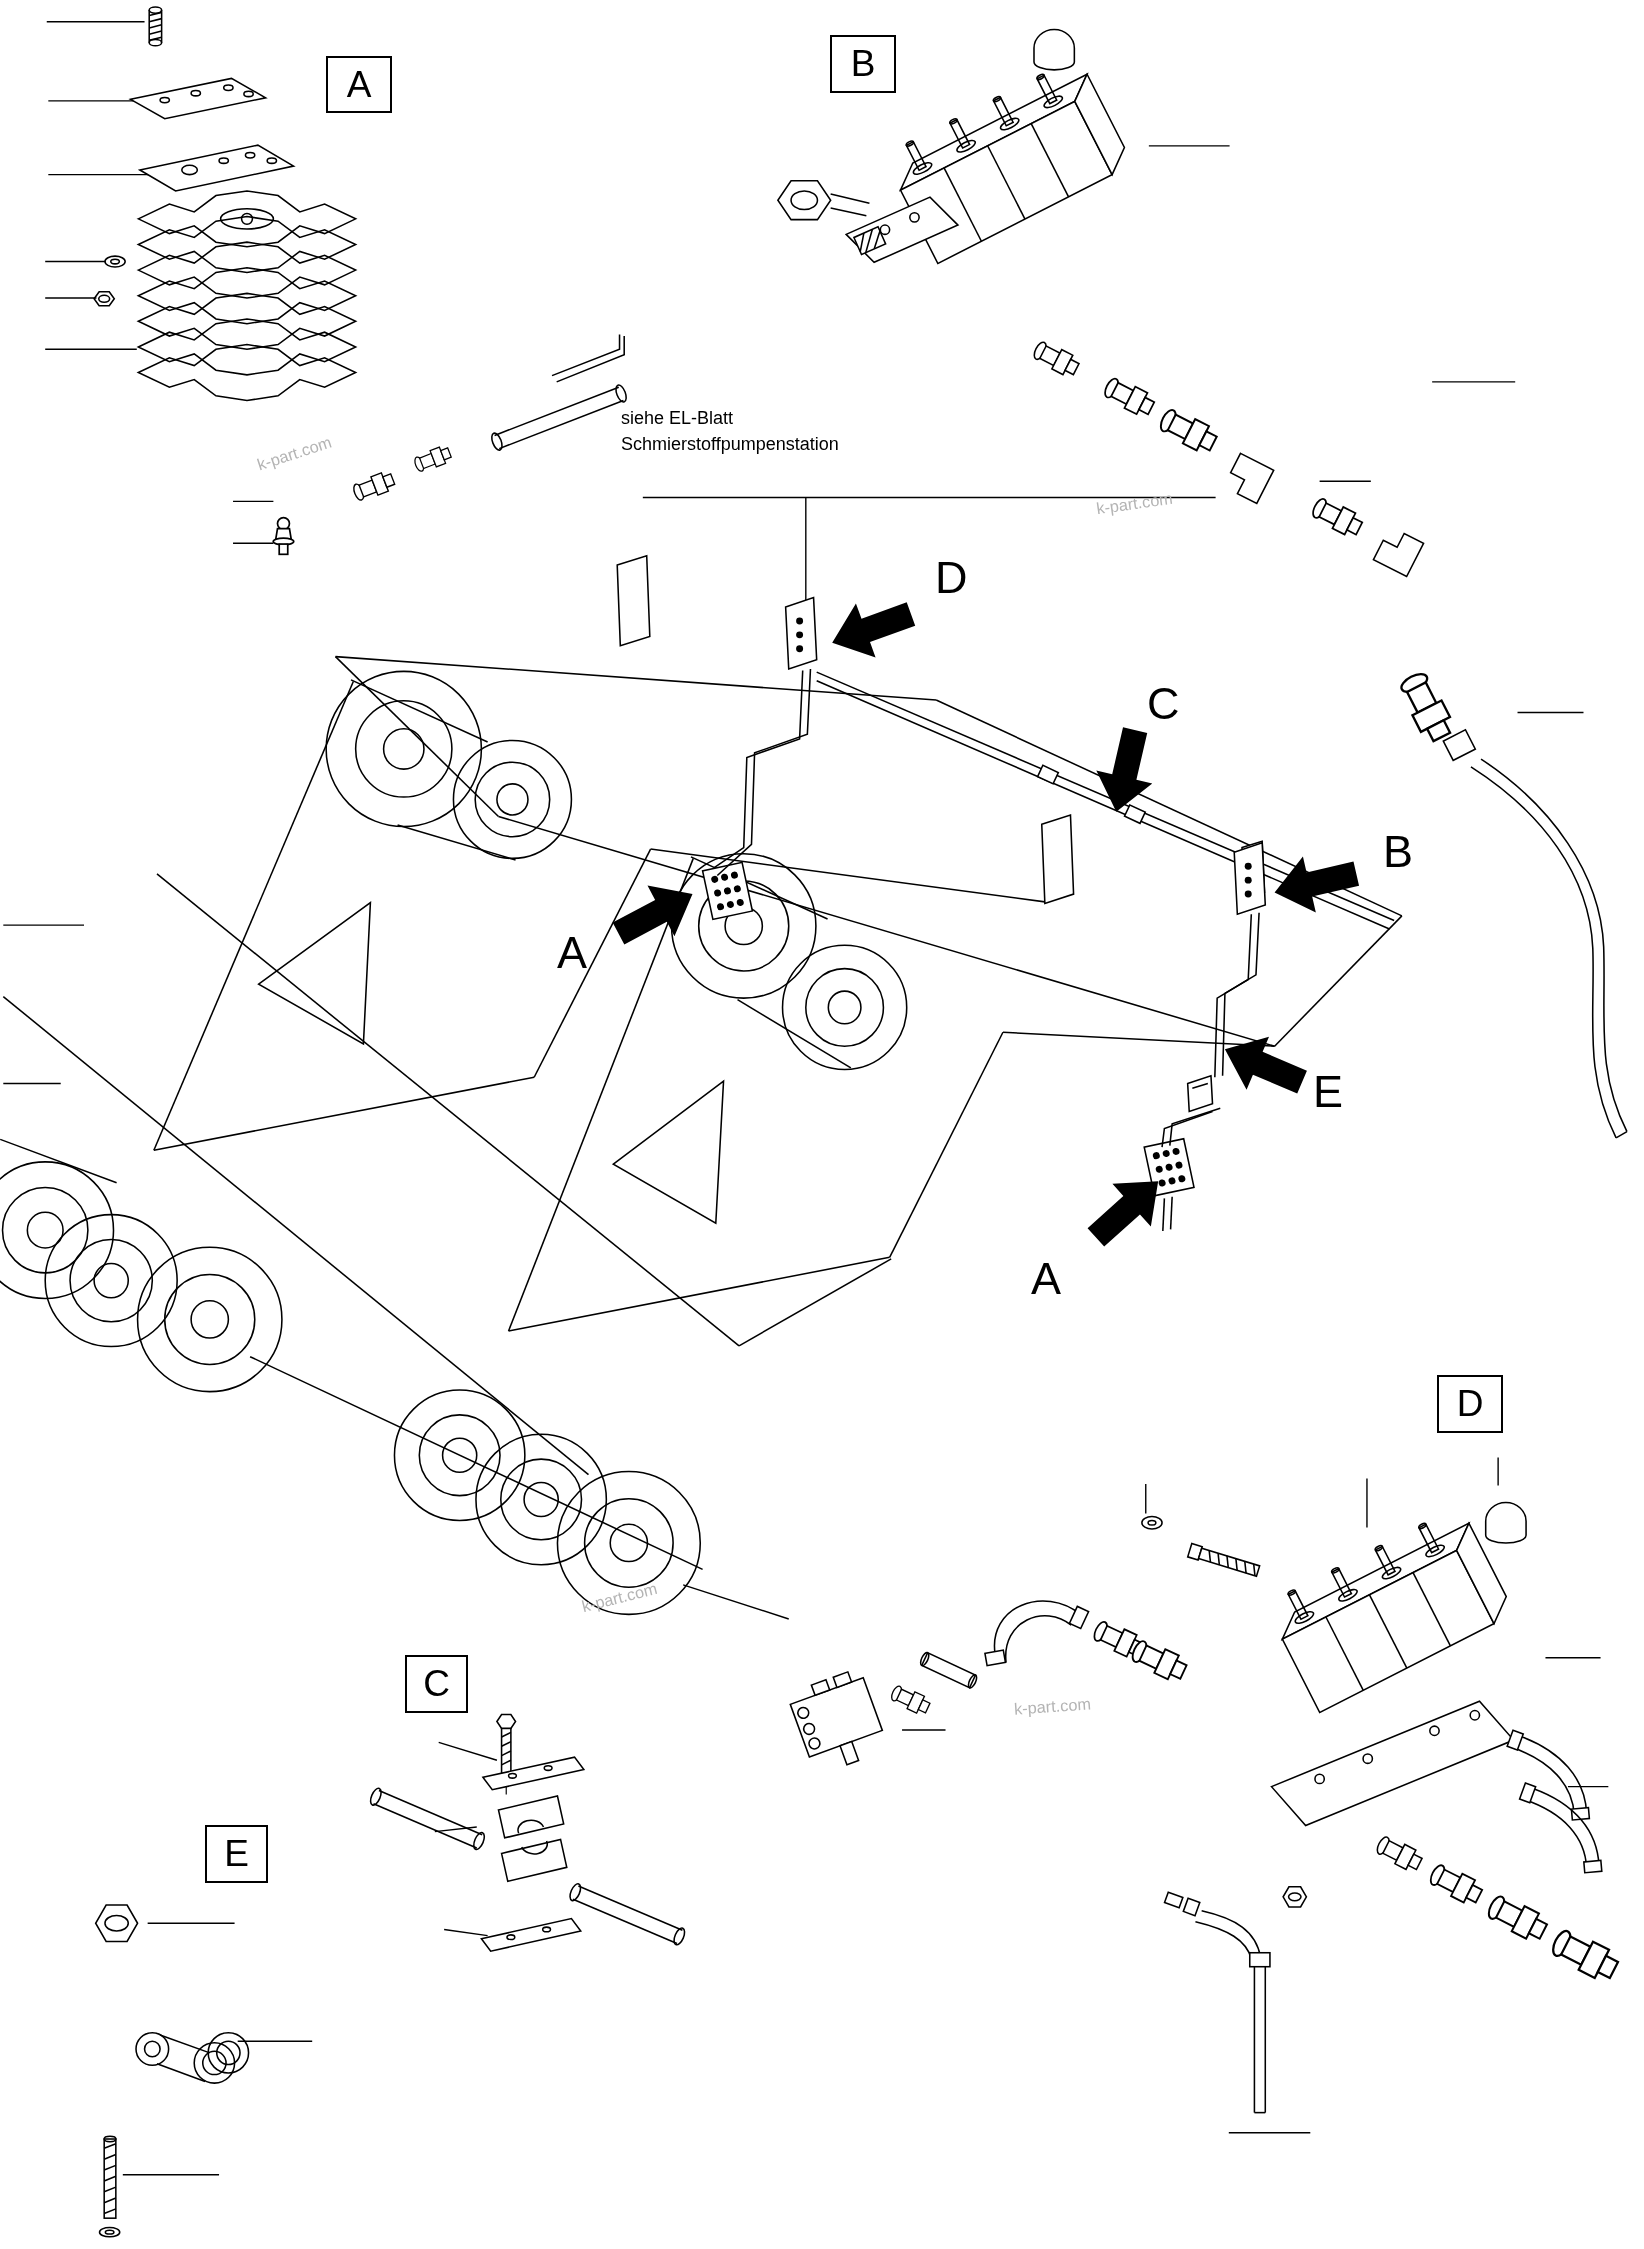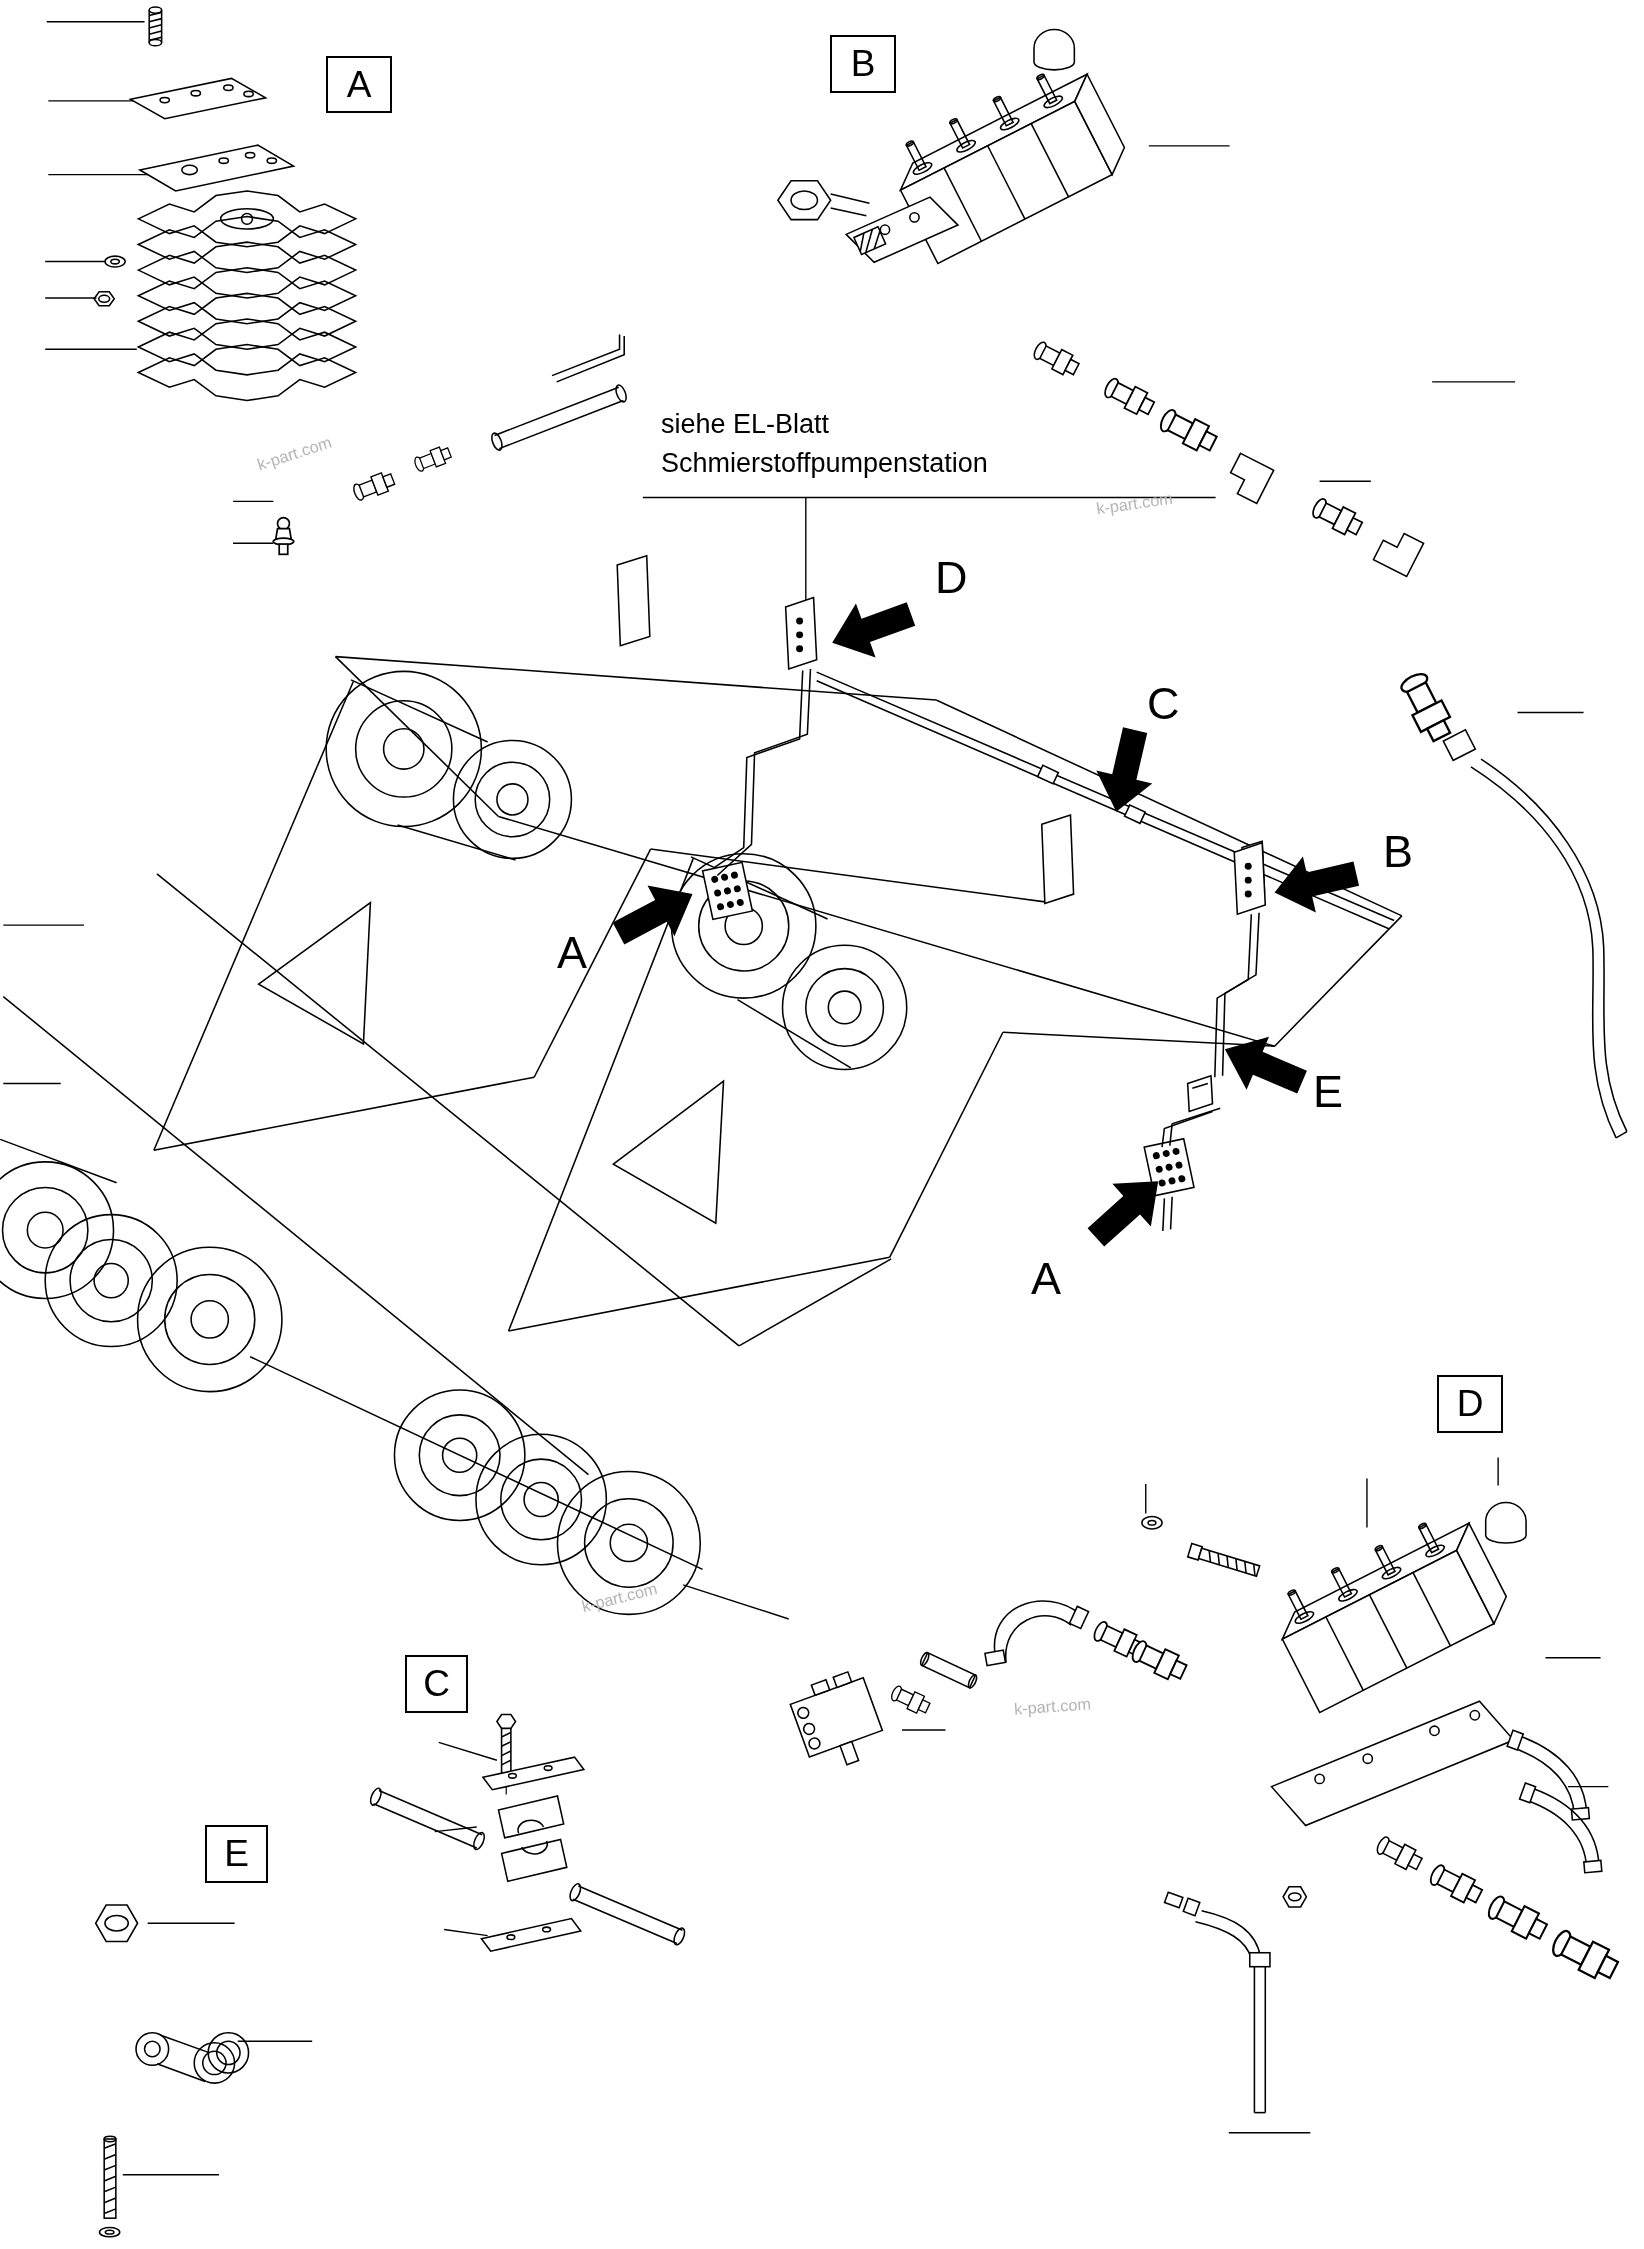--- a/index.html
+++ b/index.html
@@ -15,22 +15,22 @@
     position:absolute;
     border:2.3px solid #000;
     display:flex;align-items:center;justify-content:center;
     font-size:37px;color:#000;background:#fff;
   }
   .callout{
     position:absolute;
     font-size:45px;color:#000;line-height:1;
   }
   .note{
-    position:absolute;left:661px;top:405px;
-    font-size:27px;color:#000;line-height:1.45;white-space:nowrap;
+    position:absolute;left:621px;top:405px;
+    font-size:18px;color:#000;line-height:1.45;white-space:nowrap;
   }
   .wm{
     position:absolute;
     font-size:16.3px;color:#b4b4b4;white-space:nowrap;
   }
 </style>
 </head>
 <body>
 
 <div id="stage">

